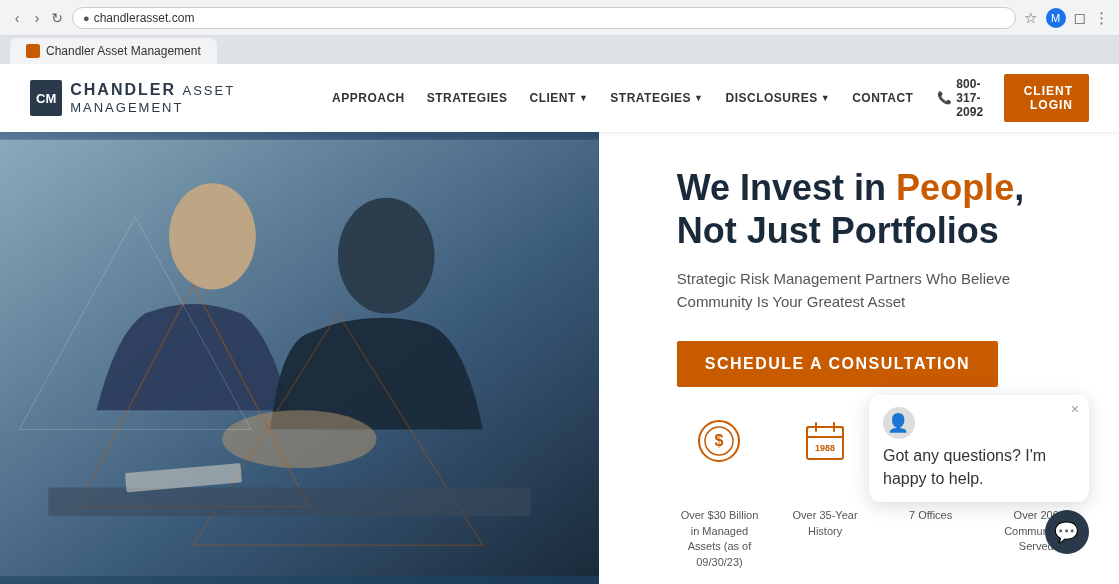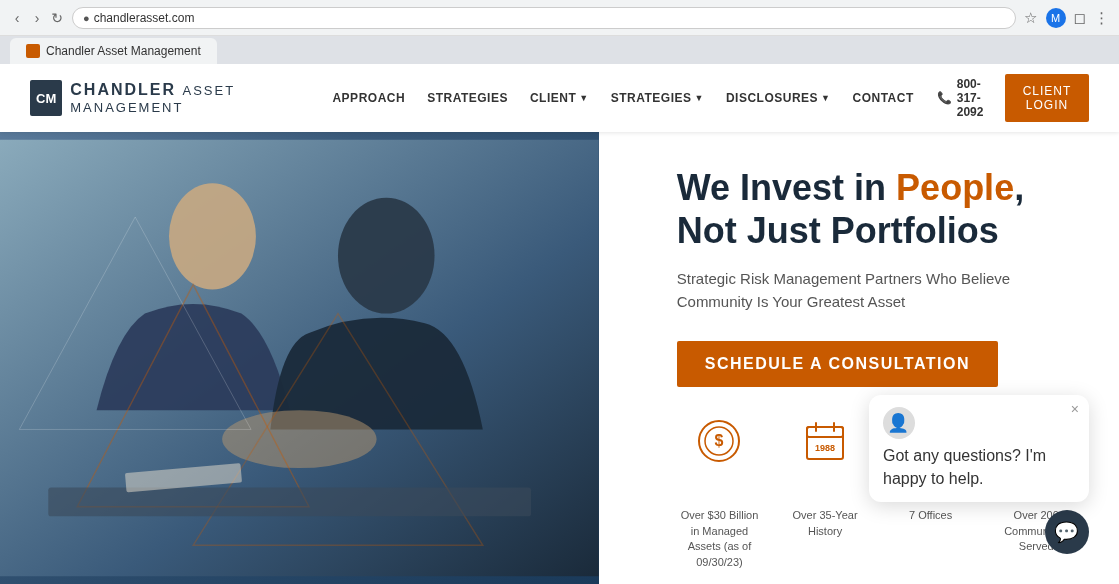--- a/index.html
+++ b/index.html
@@ -146,24 +146,25 @@
       padding: 6px 10px;
       font-weight: 600;
       cursor: pointer;
     }
     .client-login-btn {
       background: #c85a00;
       color: #fff;
       border: none;
       padding: 10px 16px;
       font-size: 12px;
-      font-weight: normal;
+      font-weight: bold;
       letter-spacing: 1px;
       cursor: pointer;
       border-radius: 2px;
+      text-align: right;
     }
 
     
     .hero {
       display: flex;
       height: calc(584px - 64px - 68px);
       overflow: hidden;
       gap: 28px;
     }
     .hero-image {

